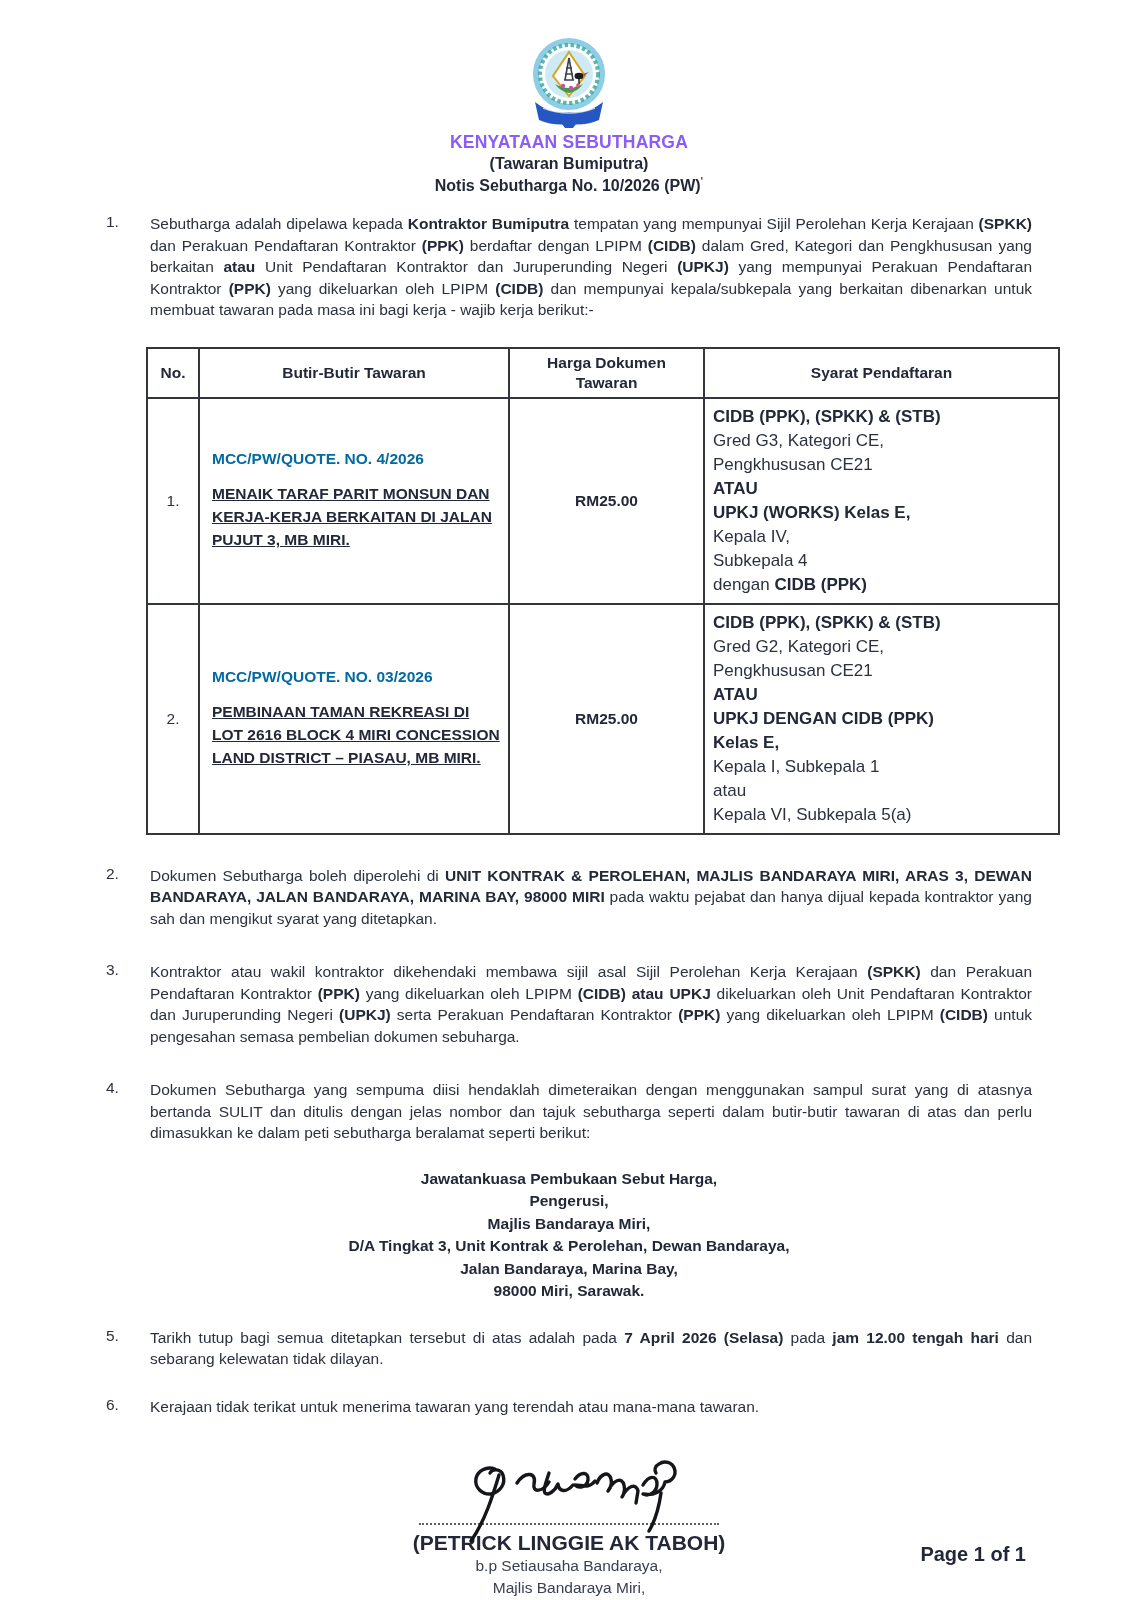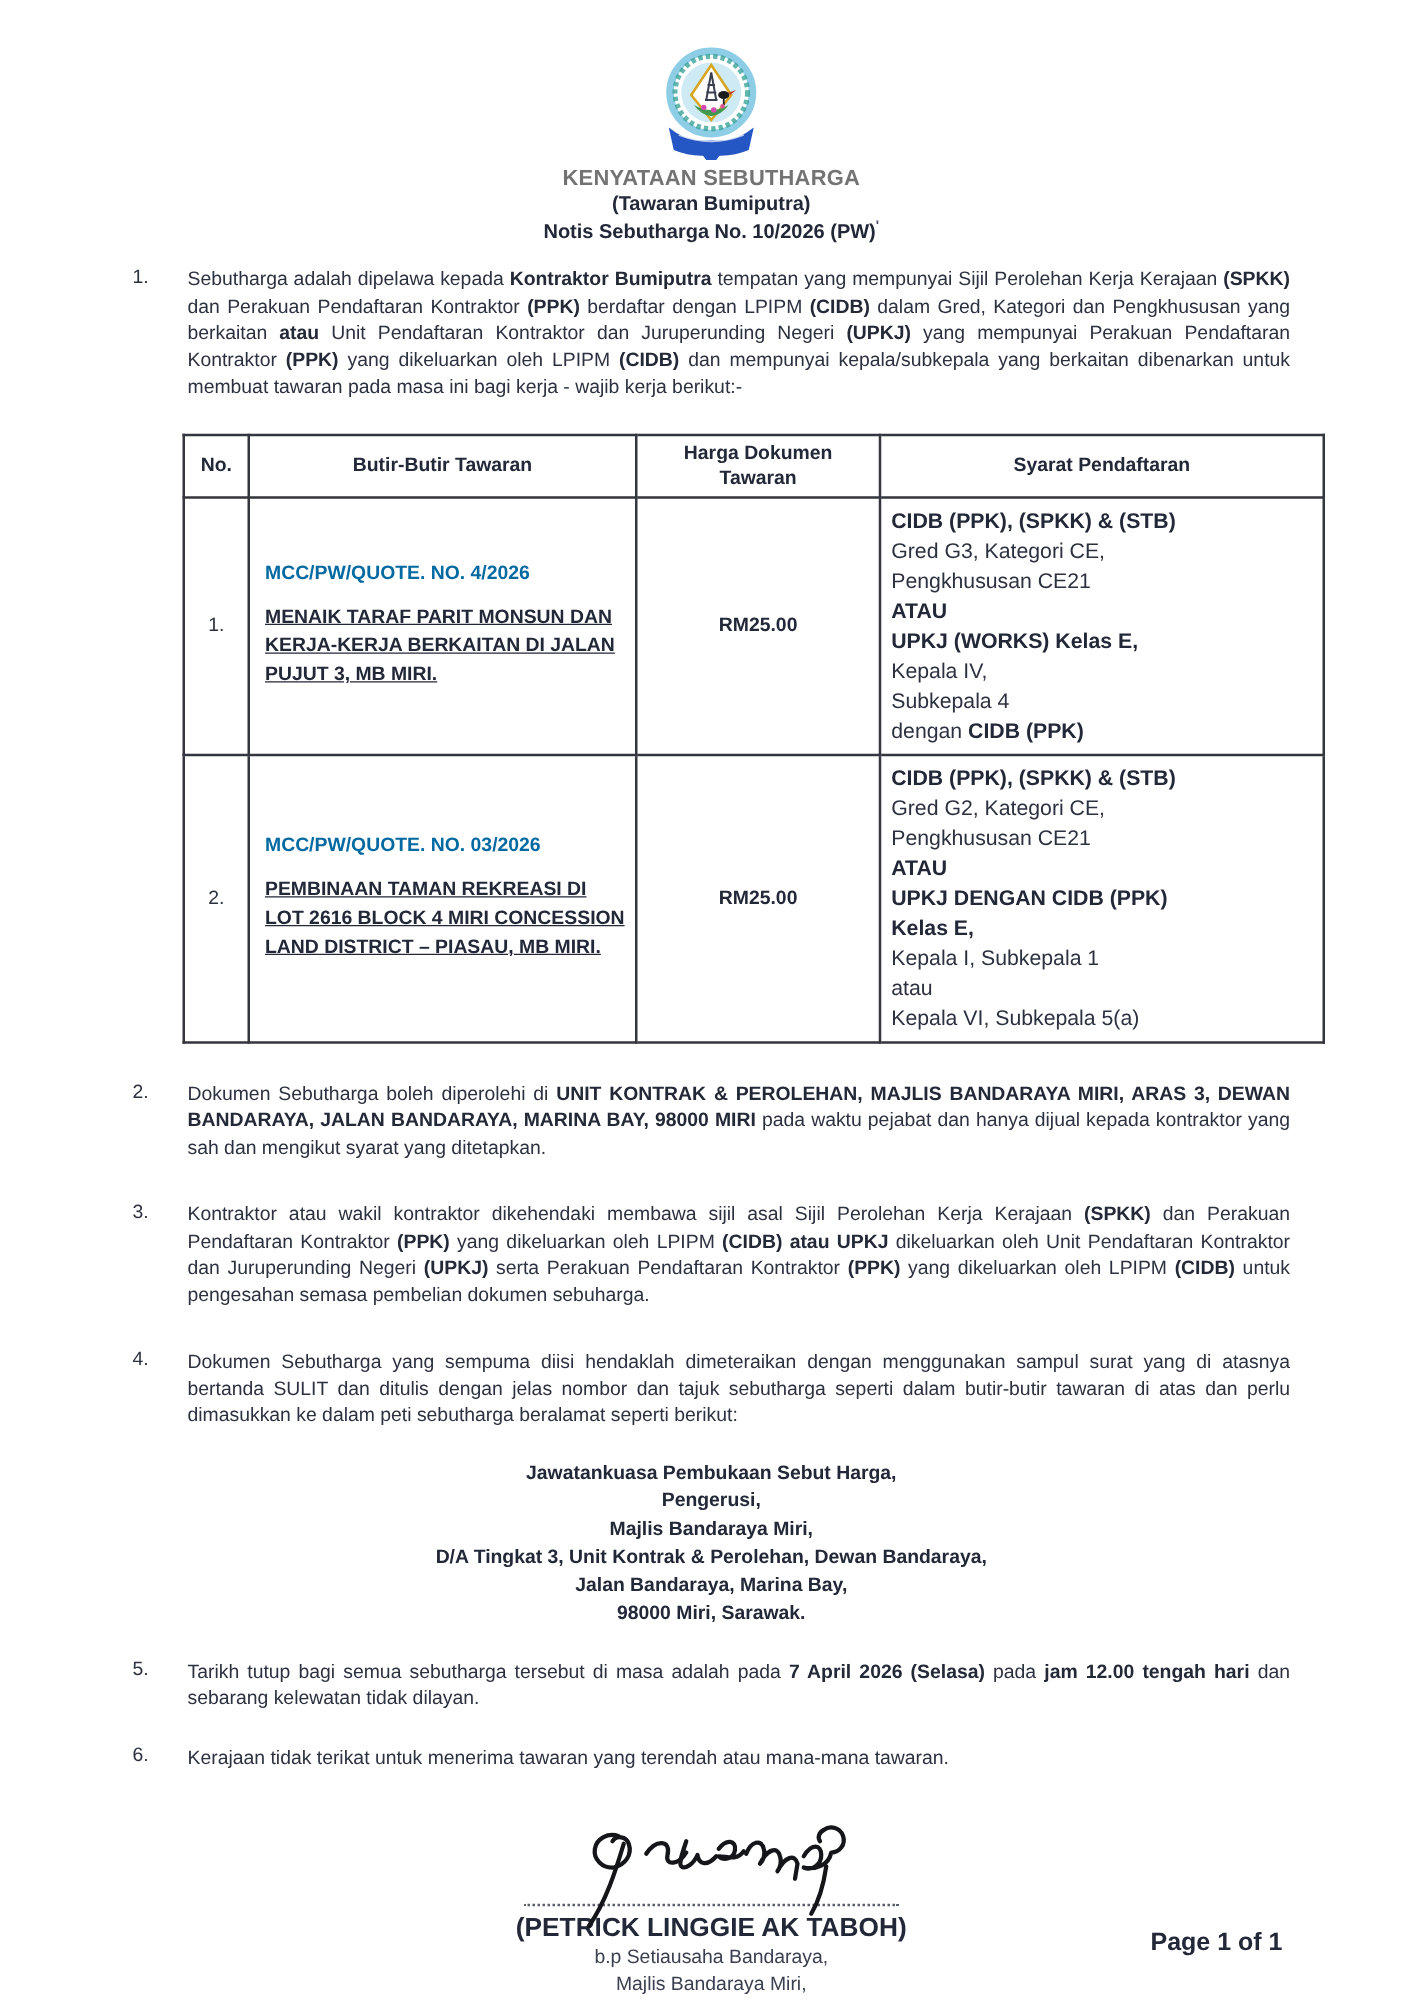--- a/index.html
+++ b/index.html
@@ -9,21 +9,21 @@
     background:#ffffff;
     font-family:"Liberation Sans", sans-serif;
     color:#2c3140;
     box-sizing:border-box;
     padding:36px 106px 0 106px;
     overflow:hidden;
   }
   
   .hdr{text-align:center;}
   .logo-wrap{display:flex;justify-content:center;margin-bottom:2px;}
-  .t1{font-weight:bold;font-size:17.5px;letter-spacing:.2px;color:#737373;text-align:center;}
+  .t1{font-weight:bold;font-size:17.5px;letter-spacing:.2px;color:#8b5cf6;text-align:center;}
   .t2{font-weight:bold;font-size:16px;margin-top:2px;color:#232838;}
   .t3{font-weight:bold;font-size:16px;margin-top:2px;color:#232838;}
   .artifact{font-size:11px;vertical-align:super;color:#4a5060;}
   
   .item{display:flex;margin-top:22px;}
   .item .num{width:44px;flex:0 0 44px;font-size:15.5px;}
   .item .body{flex:1;font-size:15.5px;line-height:21.5px;text-align:justify;}
   .item .body b{color:#242937;}
   
   table.tender{
@@ -154,21 +154,21 @@
     <div>Jawatankuasa Pembukaan Sebut Harga,</div>
     <div>Pengerusi,</div>
     <div>Majlis Bandaraya Miri,</div>
     <div>D/A Tingkat 3, Unit Kontrak &amp; Perolehan, Dewan Bandaraya,</div>
     <div>Jalan Bandaraya, Marina Bay,</div>
     <div>98000 Miri, Sarawak.</div>
   </div>
 
   <div class="item" style="margin-top:24px;">
     <div class="num">5.</div>
-    <div class="body"><span>Tarikh tutup bagi semua sebutharga tersebut di masa adalah pada </span><b>7 April 2026 (Selasa)</b><span> pada </span><b>jam 12.00 tengah hari</b><span> dan sebarang kelewatan tidak dilayan.</span></div>
+    <div class="body"><span>Tarikh tutup bagi semua ditetapkan tersebut di atas adalah pada </span><b>7 April 2026 (Selasa)</b><span> pada </span><b>jam 12.00 tengah hari</b><span> dan sebarang kelewatan tidak dilayan.</span></div>
   </div>
 
   <div class="item" style="margin-top:26px;">
     <div class="num">6.</div>
     <div class="body"><span>Kerajaan tidak terikat untuk menerima tawaran yang terendah atau mana-mana tawaran.</span></div>
   </div>
 
   <div class="sig">
     <svg class="sig-svg" width="340" height="104" viewBox="0 0 340 104">
       <g fill="none" stroke="#15161a" stroke-width="3.4" stroke-linecap="round" stroke-linejoin="round">

